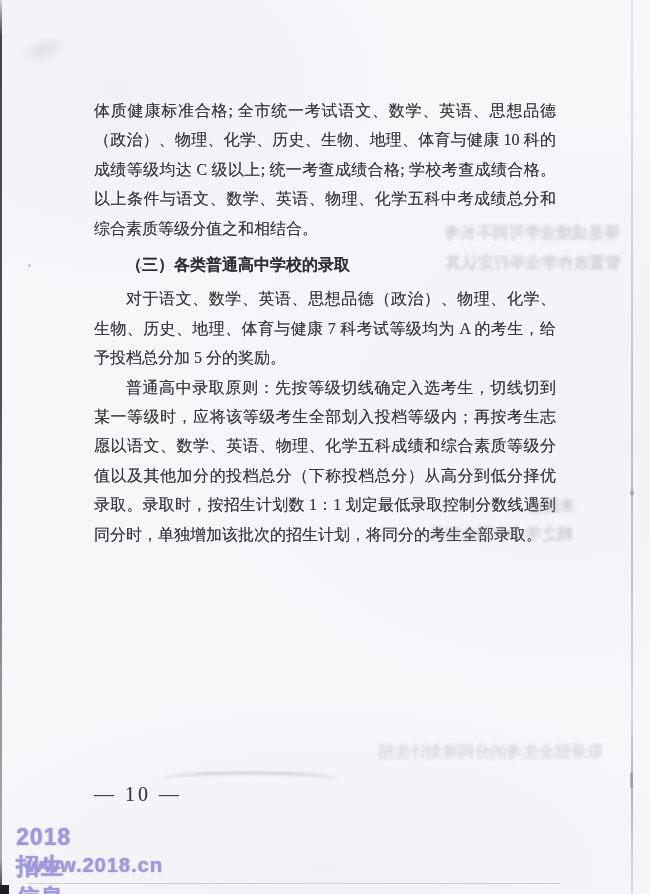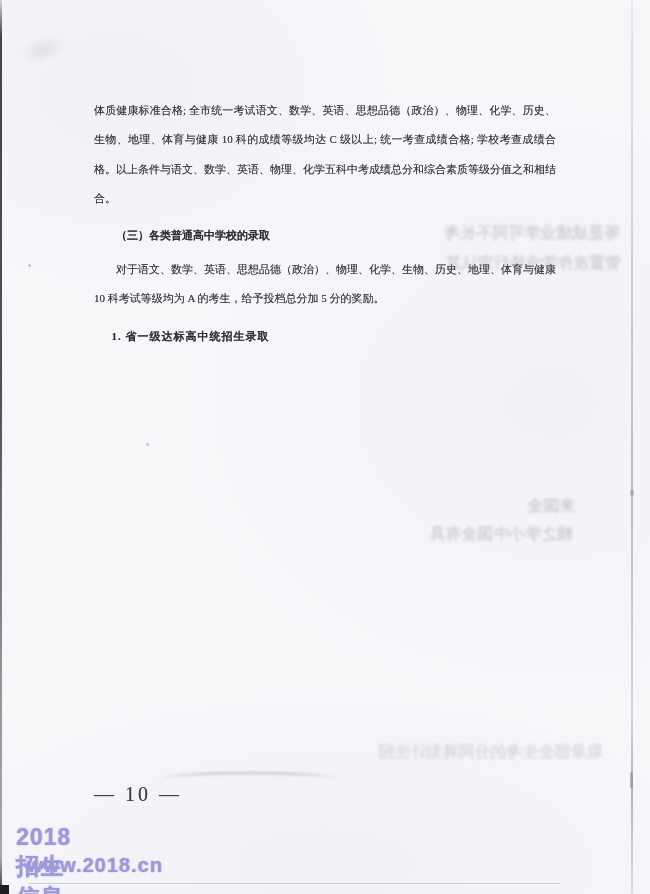--- a/index.html
+++ b/index.html
@@ -13,21 +13,21 @@
       radial-gradient(ellipse 600px 260px at 50% 97%, rgba(228,228,238,0.35), rgba(0,0,0,0) 70%),
       #f7f7fa;
     overflow:hidden;
     font-family:"Liberation Serif","DejaVu Serif",serif;
   }
 
   
   .textblock{
     position:absolute;left:94px;top:96px;width:462px;
     color:#36363c;
-    font-size:11px;line-height:29.4px;
+    font-size:16px;line-height:29.4px;
     text-align:justify;
   }
   .textblock p{margin:0;text-shadow:0 0 0.6px rgba(40,40,50,0.55);}
   .p-body{text-indent:2em;}
   .p-first{text-indent:0;}
   .p-heading{font-weight:bold;text-indent:2em;margin-top:7px !important;color:#2e2e33;}
   .p-after-heading{margin-top:2px !important;}
   .p-gap{margin-top:5px !important;}
   .p-subheading{font-weight:bold;text-indent:1.6em;margin-top:8px !important;color:#2e2e33;letter-spacing:1px;}
 
@@ -88,22 +88,22 @@
   .dot-c{left:146px;top:443px;}
 </style>
 </head>
 <body>
 
 <div class="page">
 
   <div class="textblock">
     <p class="p-body p-first">体质健康标准合格; 全市统一考试语文、数学、英语、思想品德（政治）、物理、化学、历史、生物、地理、体育与健康 10 科的成绩等级均达 C 级以上; 统一考查成绩合格; 学校考查成绩合格。以上条件与语文、数学、英语、物理、化学五科中考成绩总分和综合素质等级分值之和相结合。</p>
     <p class="p-heading">（三）各类普通高中学校的录取</p>
-    <p class="p-body p-gap">对于语文、数学、英语、思想品德（政治）、物理、化学、生物、历史、地理、体育与健康 10 科考试等级均为 A 的考生，给予投档总分加 5 分的奖励。</p>
-    <p class="p-subheading">1. 省一级达标高中统招生录取</p>
+    <p class="p-body p-gap">对于语文、数学、英语、思想品德（政治）、物理、化学、生物、历史、地理、体育与健康 7 科考试等级均为 A 的考生，给予投档总分加 5 分的奖励。</p>
+    <p class="p-body">普通高中录取原则：先按等级切线确定入选考生，切线切到某一等级时，应将该等级考生全部划入投档等级内；再按考生志愿以语文、数学、英语、物理、化学五科成绩和综合素质等级分值以及其他加分的投档总分（下称投档总分）从高分到低分择优录取。录取时，按招生计划数 1：1 划定最低录取控制分数线遇到同分时，单独增加该批次的招生计划，将同分的考生全部录取。</p>
   </div>
 
   <div class="pagenum">— 10 —</div>
 
   <div class="watermark">
     <div class="wm-line1">2018招生信息网</div>
     <div class="wm-line2">www.2018.cn</div>
   </div>
 
   <div class="bleed b1">等是成绩业学可同不长考</div>

